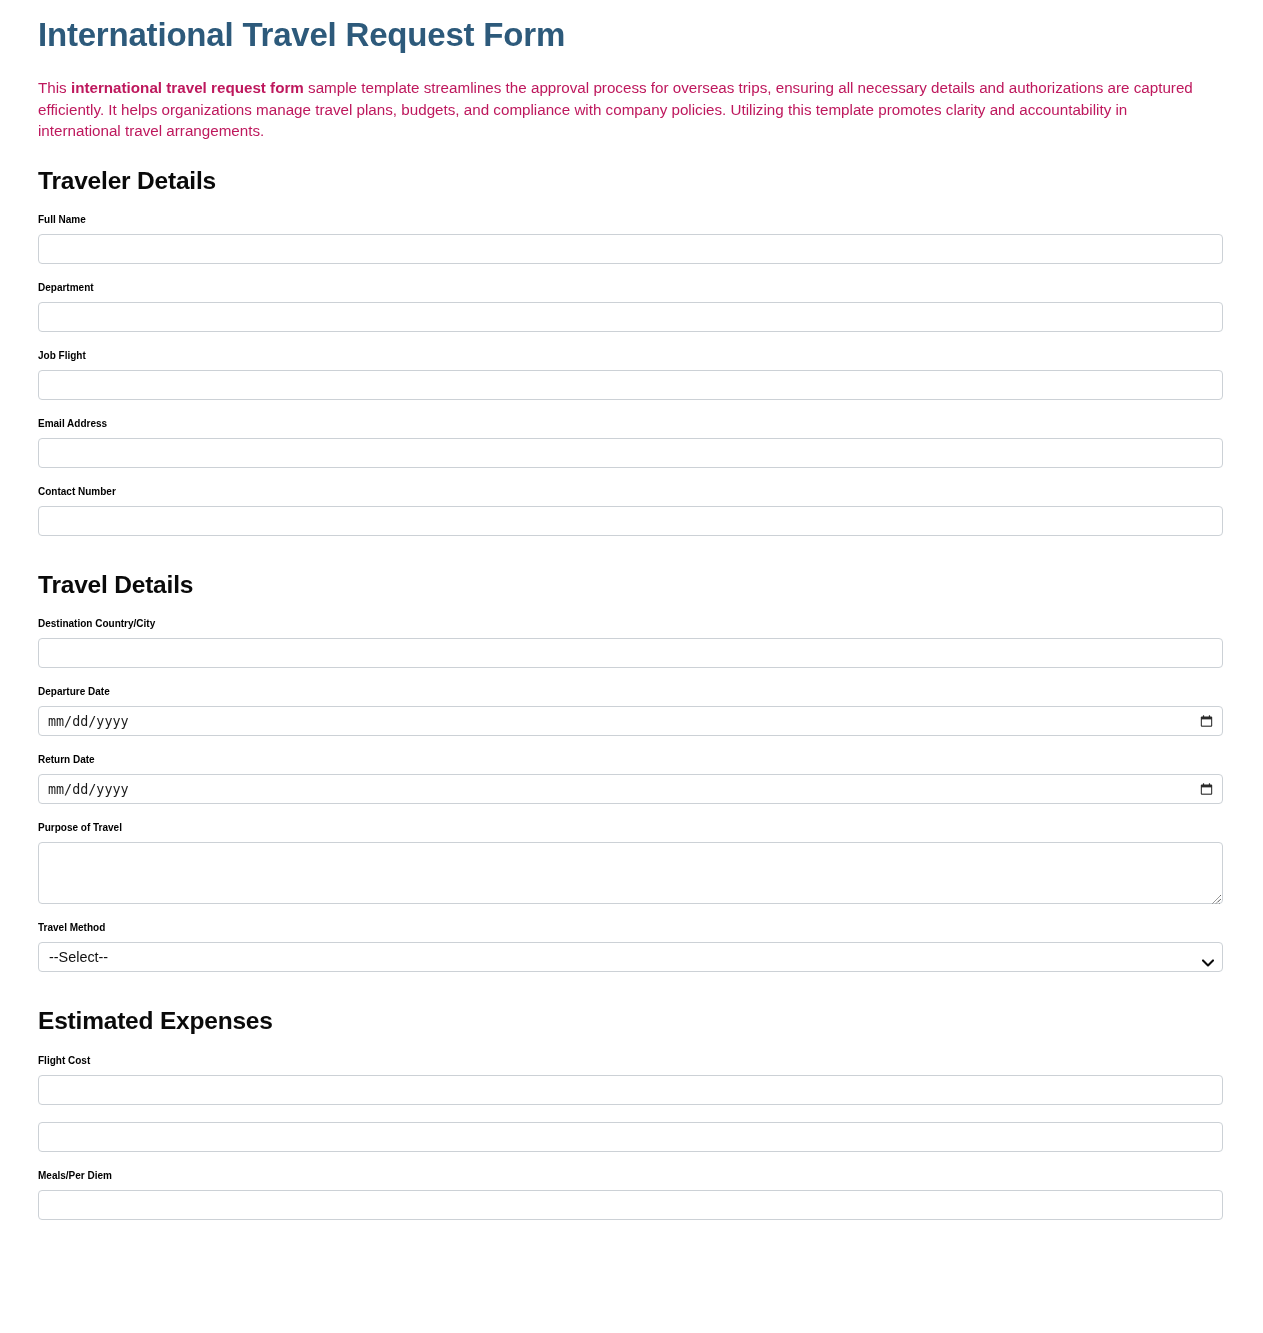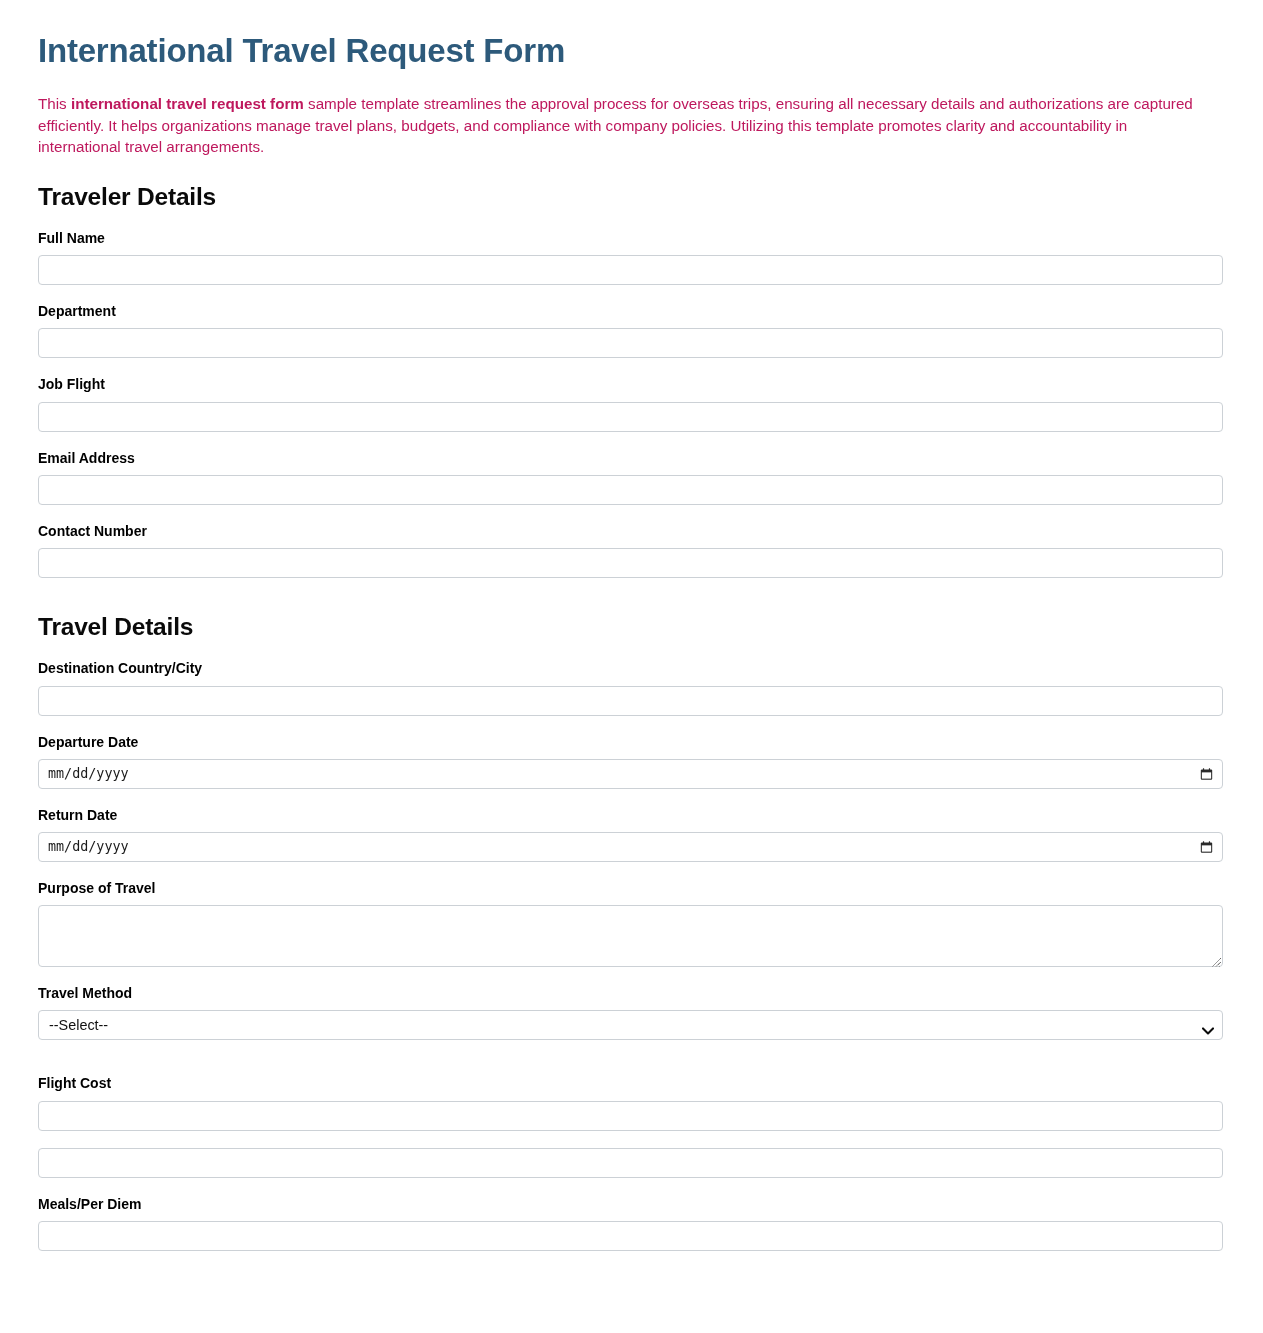--- a/index.html
+++ b/index.html
@@ -10,21 +10,21 @@
     background: #ffffff;
   }
   body {
     width: 1263px;
     height: 1333px;
     overflow: hidden;
     font-family: "Liberation Sans", sans-serif;
     color: #000000;
   }
   .page {
-    padding: 32px 40px 0 38px;
+    padding: 16px 40px 0 38px;
     width: 1263px;
   }
   .page-title {
     font-size: 33px;
     line-height: 1.18;
     font-weight: bold;
     color: #2d5a7b;
     margin: 0 0 22px 0;
     letter-spacing: -0.2px;
   }
@@ -47,21 +47,21 @@
   .section {
     margin-bottom: 34px;
   }
   .section:last-child { margin-bottom: 0; }
   .field {
     margin-bottom: 17px;
   }
   .field:last-child { margin-bottom: 0; }
   .field-label {
     display: block;
-    font-size: 14px;
+    font-size: 10px;
     font-weight: bold;
     color: #000000;
     line-height: 1.3;
     margin-bottom: 8px;
   }
   .control {
     display: block;
     width: 1185px;
     height: 30px;
     border: 1px solid #ccd1d6;
@@ -248,20 +248,21 @@
             <div class="select-control">
               <span>--Select--</span>
             </div>
             <span class="select-arrow"><svg viewBox="0 0 12 8" width="12" height="8" aria-hidden="true">
                 <path d="M1 1.4 L6 6.4 L11 1.4" stroke="#0b0b0b" stroke-width="2.1" fill="none" stroke-linecap="round" stroke-linejoin="round"></path>
               </svg></span>
           </div>
         </div>
       </div>
       <div class="section">
+        <h2 class="section-heading">Estimated Expenses</h2>
         <div class="field">
           <label class="field-label">Flight Cost</label>
           <input type="text" class="control" placeholder="" style="">
         </div>
         <div class="field">
           <input type="text" class="control" placeholder="" style="">
         </div>
         <div class="field">
           <label class="field-label">Meals/Per Diem</label>
           <input type="text" class="control" placeholder="" style="">

